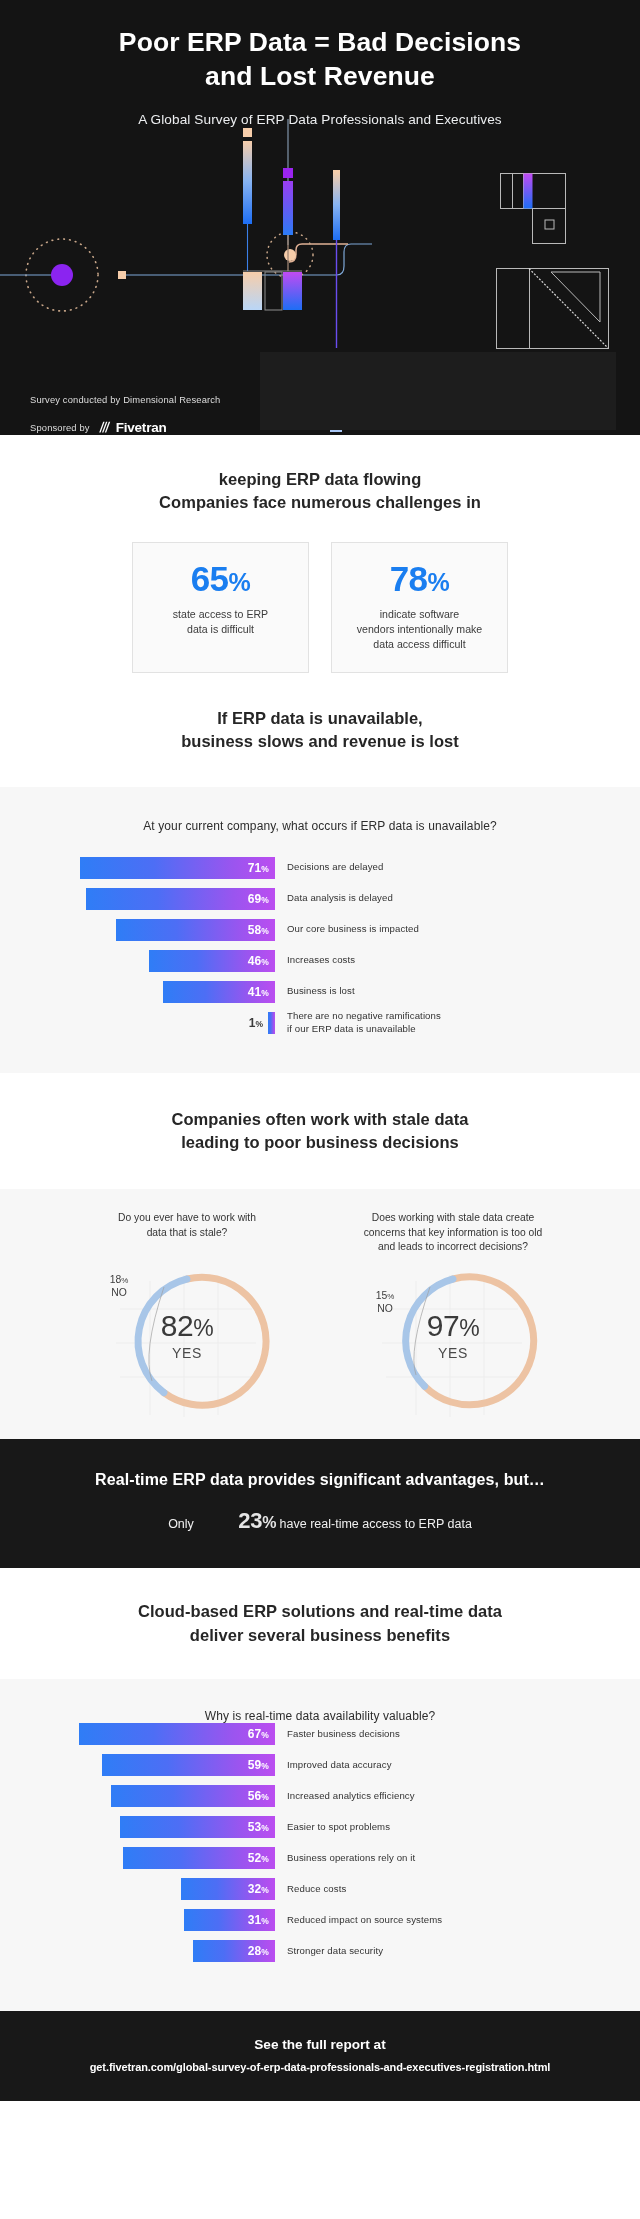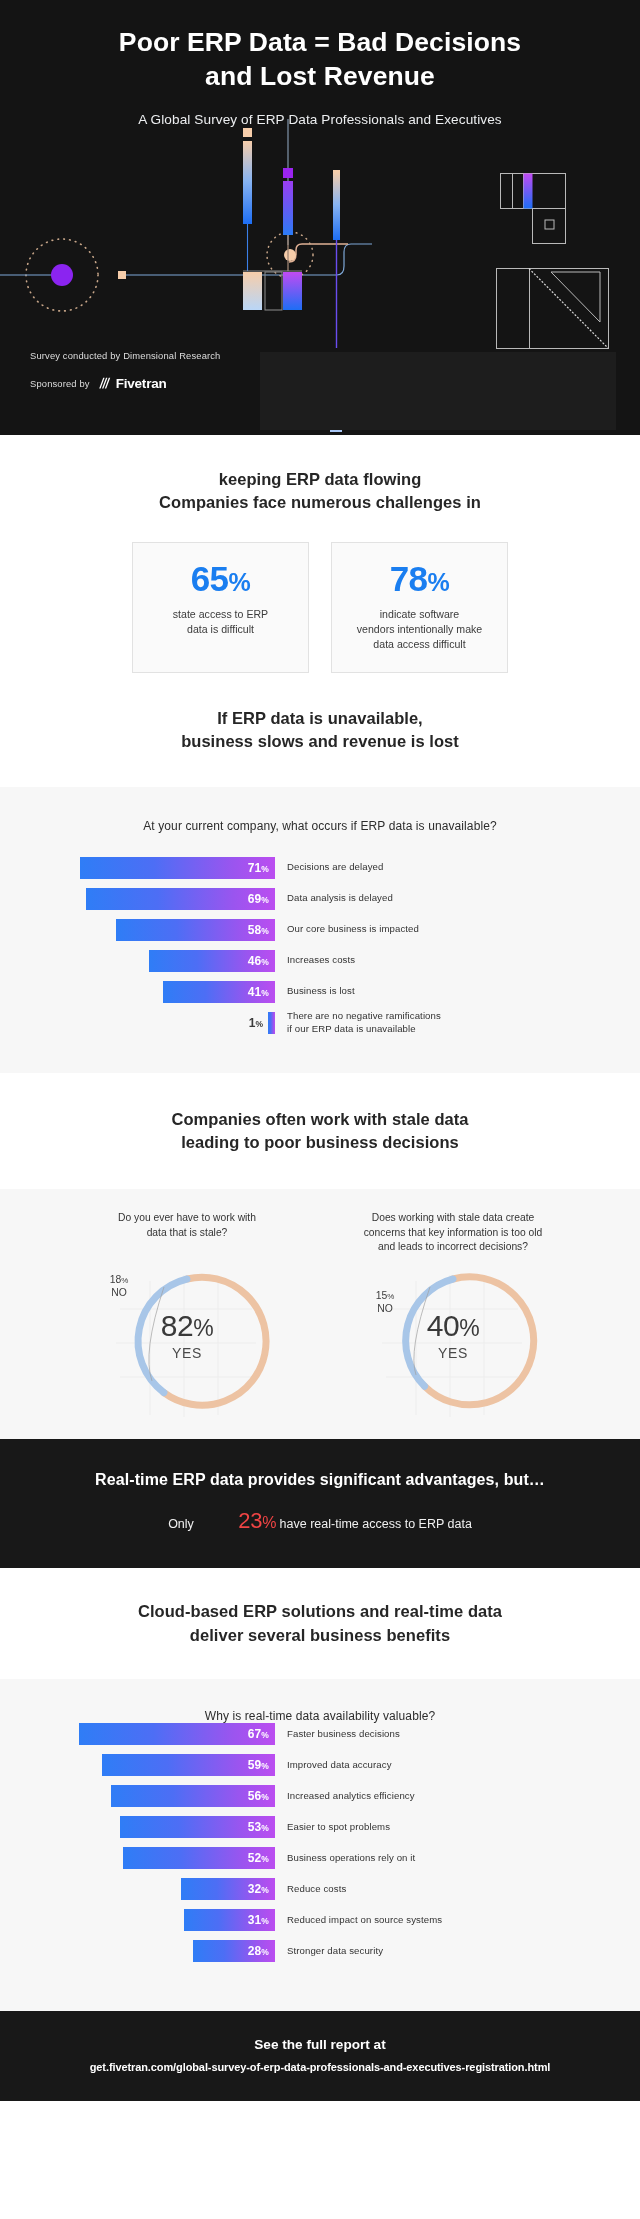--- a/index.html
+++ b/index.html
@@ -38,21 +38,20 @@
   }
   .hero-art { position:absolute; left:0; top:0; width:640px; height:435px; pointer-events:none;}
   .hero-footer {
     position:absolute;
     left:0; bottom:0;
     width:640px;
     padding:0 0 0 30px;
   }
   .hero-footer-inner{
     position:relative;
-    padding-bottom:44px;
   }
   .conducted {
     color:#dedede;
     font-size:9.4px;
     letter-spacing:0.15px;
     margin-bottom:15px;
   }
   .sponsor-row { display:flex; align-items:center; gap:7px; }
   .sponsor-label { color:#dedede; font-size:9.4px; letter-spacing:0.15px; }
   .fivetran-logo { display:flex; align-items:center; gap:4px;}
@@ -221,23 +220,23 @@
     font-weight:700;
     letter-spacing:0.1px;
   }
   .band-sub{
     margin-top:19px;
     text-align:center;
     color:#f0f0f0;
     font-size:12.5px;
   }
   .band-sub .hl{
-    color:#ef4444;
+    color:#e5e5e5;
     font-size:22px;
-    font-weight:400;
+    font-weight:700;
     letter-spacing:-0.3px;
     margin-left:41px;
   }
   .band-sub .hl .pc{ font-size:16px; }
 
   
   .footer{
     background:#181818;
     text-align:center;
     padding:26px 0 28px;
@@ -510,21 +509,21 @@
             <path d="M 85 14 A 64 64 0 1 1 56.6 121.2" fill="none" stroke="#edc3a3" stroke-width="7" stroke-linecap="round"></path>
             <path d="M 56.6 121.2 A 64 64 0 0 1 85 14" fill="none" stroke="#a8c6e8" stroke-width="7" stroke-linecap="round"></path>
             <path d="M 48 110 Q 40 86 62 22" fill="none" stroke="#a0a0a0" stroke-width="0.7"></path>
           </svg>
           <div class="donut-noval" style="left:-6px; top:24px;">
             <span>15</span><span class="pc">%</span>
             <div>NO</div>
           </div>
           <div class="donut-center">
             <div class="donut-big">
-              <span>40</span><span class="pc">%</span>
+              <span>97</span><span class="pc">%</span>
             </div>
             <div class="donut-yes">YES</div>
           </div>
         </div>
       </div>
 
     </div>
   </section>
 
   <section class="sec-dark" style="padding:32px 0 34px;">

